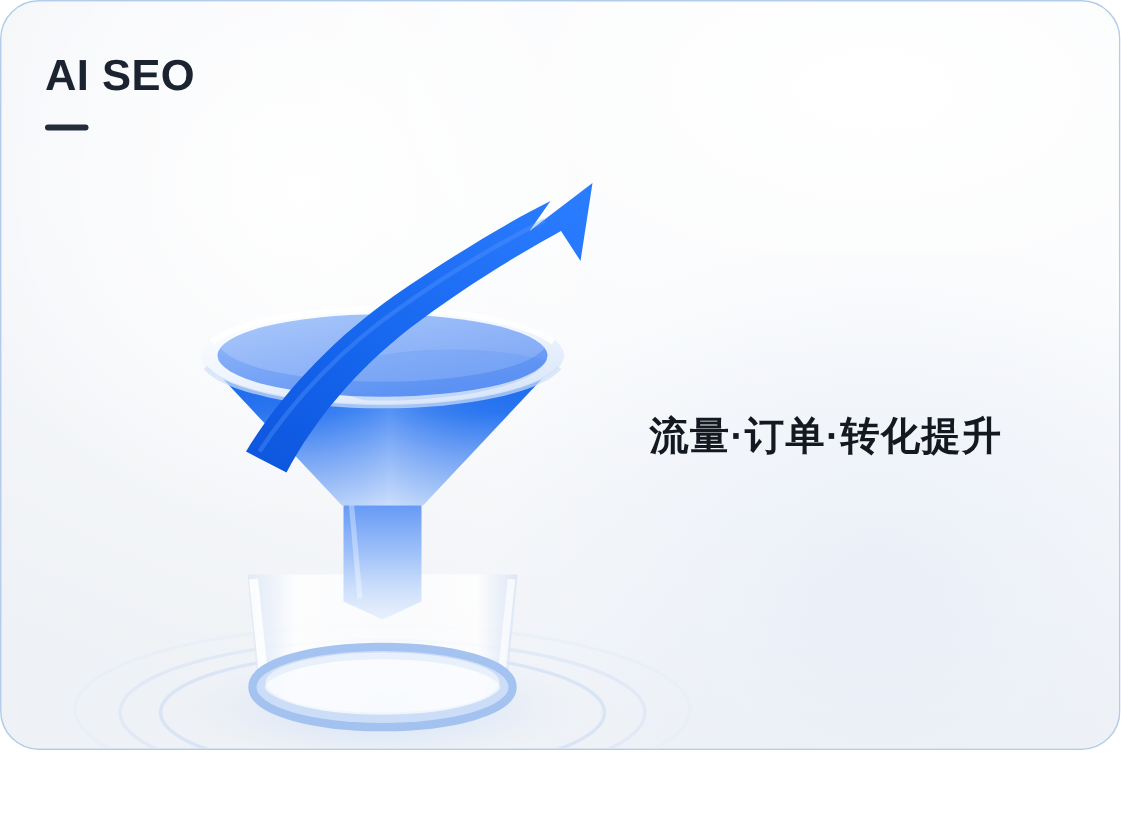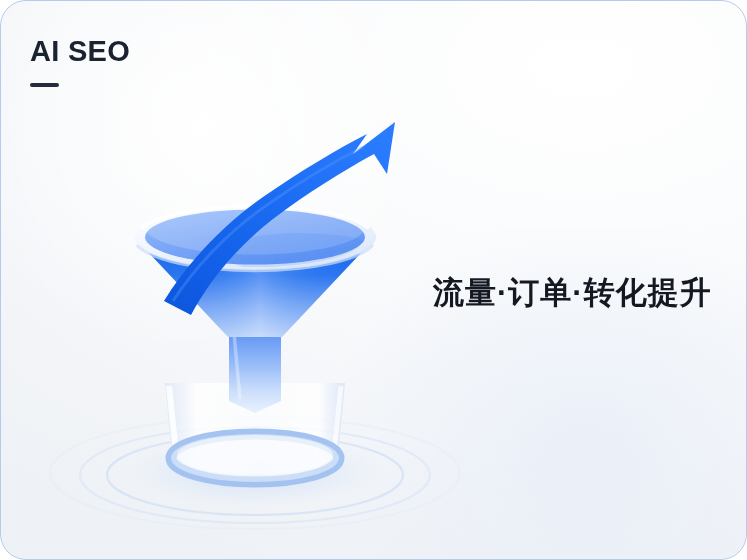--- a/index.html
+++ b/index.html
@@ -11,21 +11,21 @@
   body {
     width: 747px;
     height: 560px;
     overflow: hidden;
     font-family: "Liberation Sans", "DejaVu Sans", sans-serif;
   }
 
   #slide {
     position: relative;
     width: 747px;
-    height: 560px;
+    height: 500px;
     box-sizing: border-box;
     background:
       radial-gradient(120% 95% at 78% 12%, #ffffff 0%, #fbfcfd 32%, #f4f6f9 72%, #eef1f5 100%);
     border: 1.4px solid #b4ccec;
     border-radius: 26px;
     overflow: hidden;
   }
 
   
   .bg-wash-a {
@@ -63,21 +63,21 @@
     height: 4px;
     border-radius: 2px;
     background: #232c3c;
   }
 
   
   .headline {
     position: absolute;
     left: 432px;
     top: 275px;
-    font-size: 31px;
+    font-size: 26px;
     font-weight: bold;
     color: #141821;
     letter-spacing: 1px;
     white-space: nowrap;
     line-height: 1.1;
   }
 
   
   .stage {
     position: absolute;

